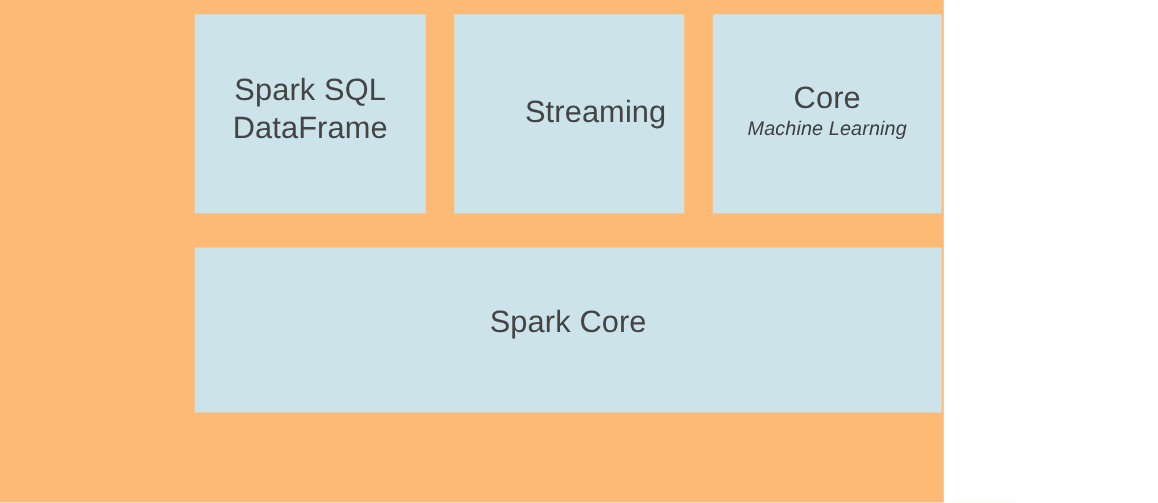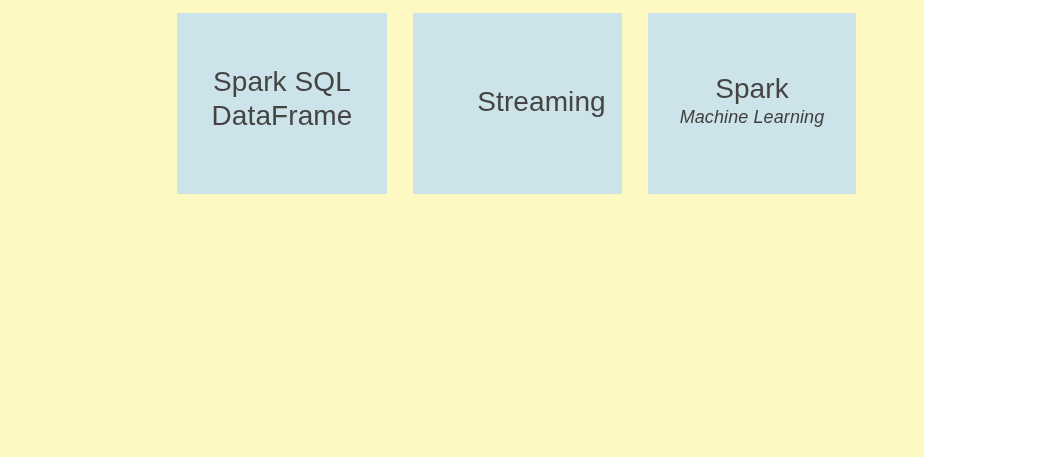--- a/index.html
+++ b/index.html
@@ -9,23 +9,23 @@
   }
   body {
     width: 1053px;
     height: 457px;
     font-family: "Liberation Sans", sans-serif;
     -webkit-font-smoothing: antialiased;
   }
 
   #diagram {
     position: relative;
-    width: 924px;
+    width: 858px;
     height: 457px;
-    background: #fef9c3;
+    background: #fdba74;
     overflow: hidden;
   }
 
   .block {
     position: absolute;
     background: #cbe3e9;
     display: flex;
     flex-direction: column;
     align-items: center;
     justify-content: center;
@@ -108,19 +108,22 @@
     <div class="block-title">Spark SQL
 DataFrame</div>
   </div>
 
   <div class="block" id="block-streaming">
     <div class="block-title">Streaming</div>
   </div>
 
   <div class="block" id="block-mllib">
     <div class="block-stack">
-      <div class="block-title">Spark</div>
+      <div class="block-title">Core</div>
       <div class="block-subtitle">Machine Learning</div>
     </div>
   </div>
 
+  <div class="block" id="block-spark-core">
+    <div class="block-title">Spark Core</div>
+  </div>
 
 </div>
 
 </body></html>

